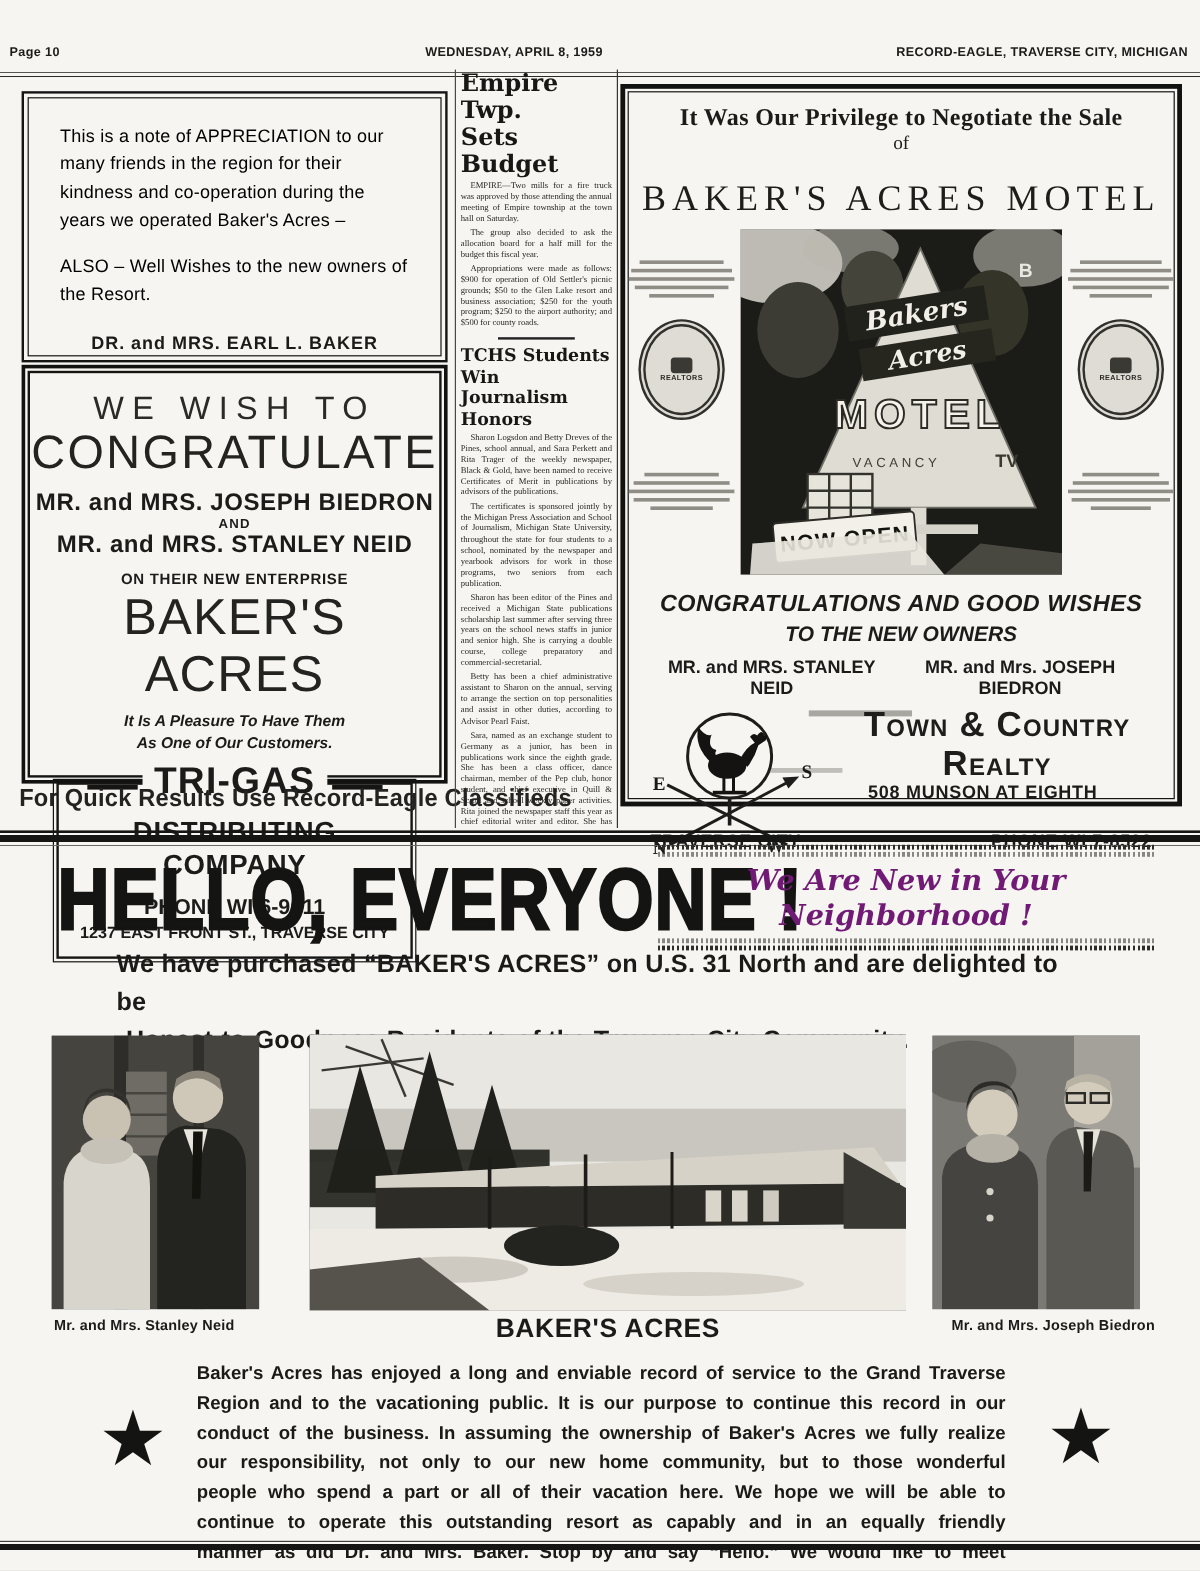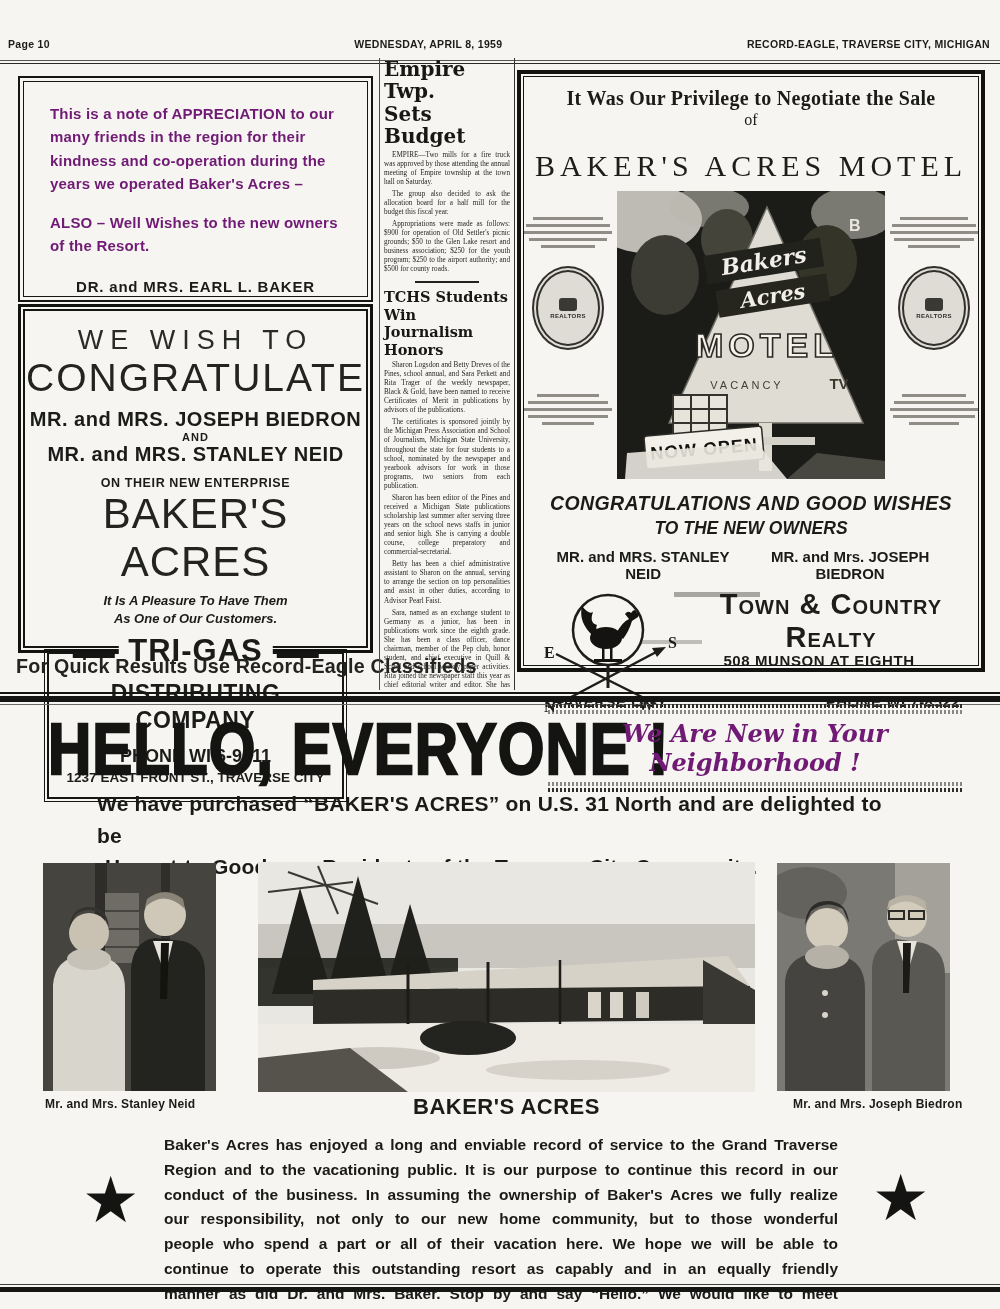--- a/index.html
+++ b/index.html
@@ -7,21 +7,21 @@
         font-family:"Liberation Sans",sans-serif;color:#1b1b1a;overflow:hidden;}
   .abs{position:absolute;}
   
   .hdr{display:flex;justify-content:space-between;align-items:baseline;font-size:10.5px;font-weight:bold;letter-spacing:.3px;}
   .hdr-rule{height:5px;background:linear-gradient(to bottom,#57554f 0 1px,rgba(0,0,0,0) 1px 3px,#2c2b28 3px 4px,rgba(0,0,0,0) 4px);}
   
   .dbox{border:2px solid #151514;padding:3px;background:#f6f5f1;box-sizing:border-box;}
   .dbox-heavy{border:3px solid #121211;padding:2px;box-sizing:border-box;}
   .dbox-in{border:1px solid #151514;width:100%;height:100%;box-sizing:border-box;}
   .dbox-in2{border:2px solid #151514;width:100%;height:100%;box-sizing:border-box;}
-  .note-text{font-size:15px;line-height:1.55;font-weight:bold;letter-spacing:.2px;color:#701a75;}
+  .note-text{font-size:15px;line-height:1.55;font-weight:normal;letter-spacing:.2px;color:#000000;}
   .sig{font-size:15px;font-weight:bold;letter-spacing:.8px;text-align:center;}
   .c{text-align:center;}
   
   .wwt{font-size:27px;letter-spacing:7px;color:#2a2a28;}
   .congrat{font-size:39px;letter-spacing:2px;color:#232321;}
   .names{font-size:20px;font-weight:bold;letter-spacing:.5px;}
   .and{font-size:11px;font-weight:bold;letter-spacing:1px;}
   .enterprise{font-size:12.5px;font-weight:bold;letter-spacing:.6px;}
   .bakers{font-size:42px;letter-spacing:1px;color:#232321;}
   .pleasure{font-size:13px;font-weight:bold;font-style:italic;line-height:1.4;}

